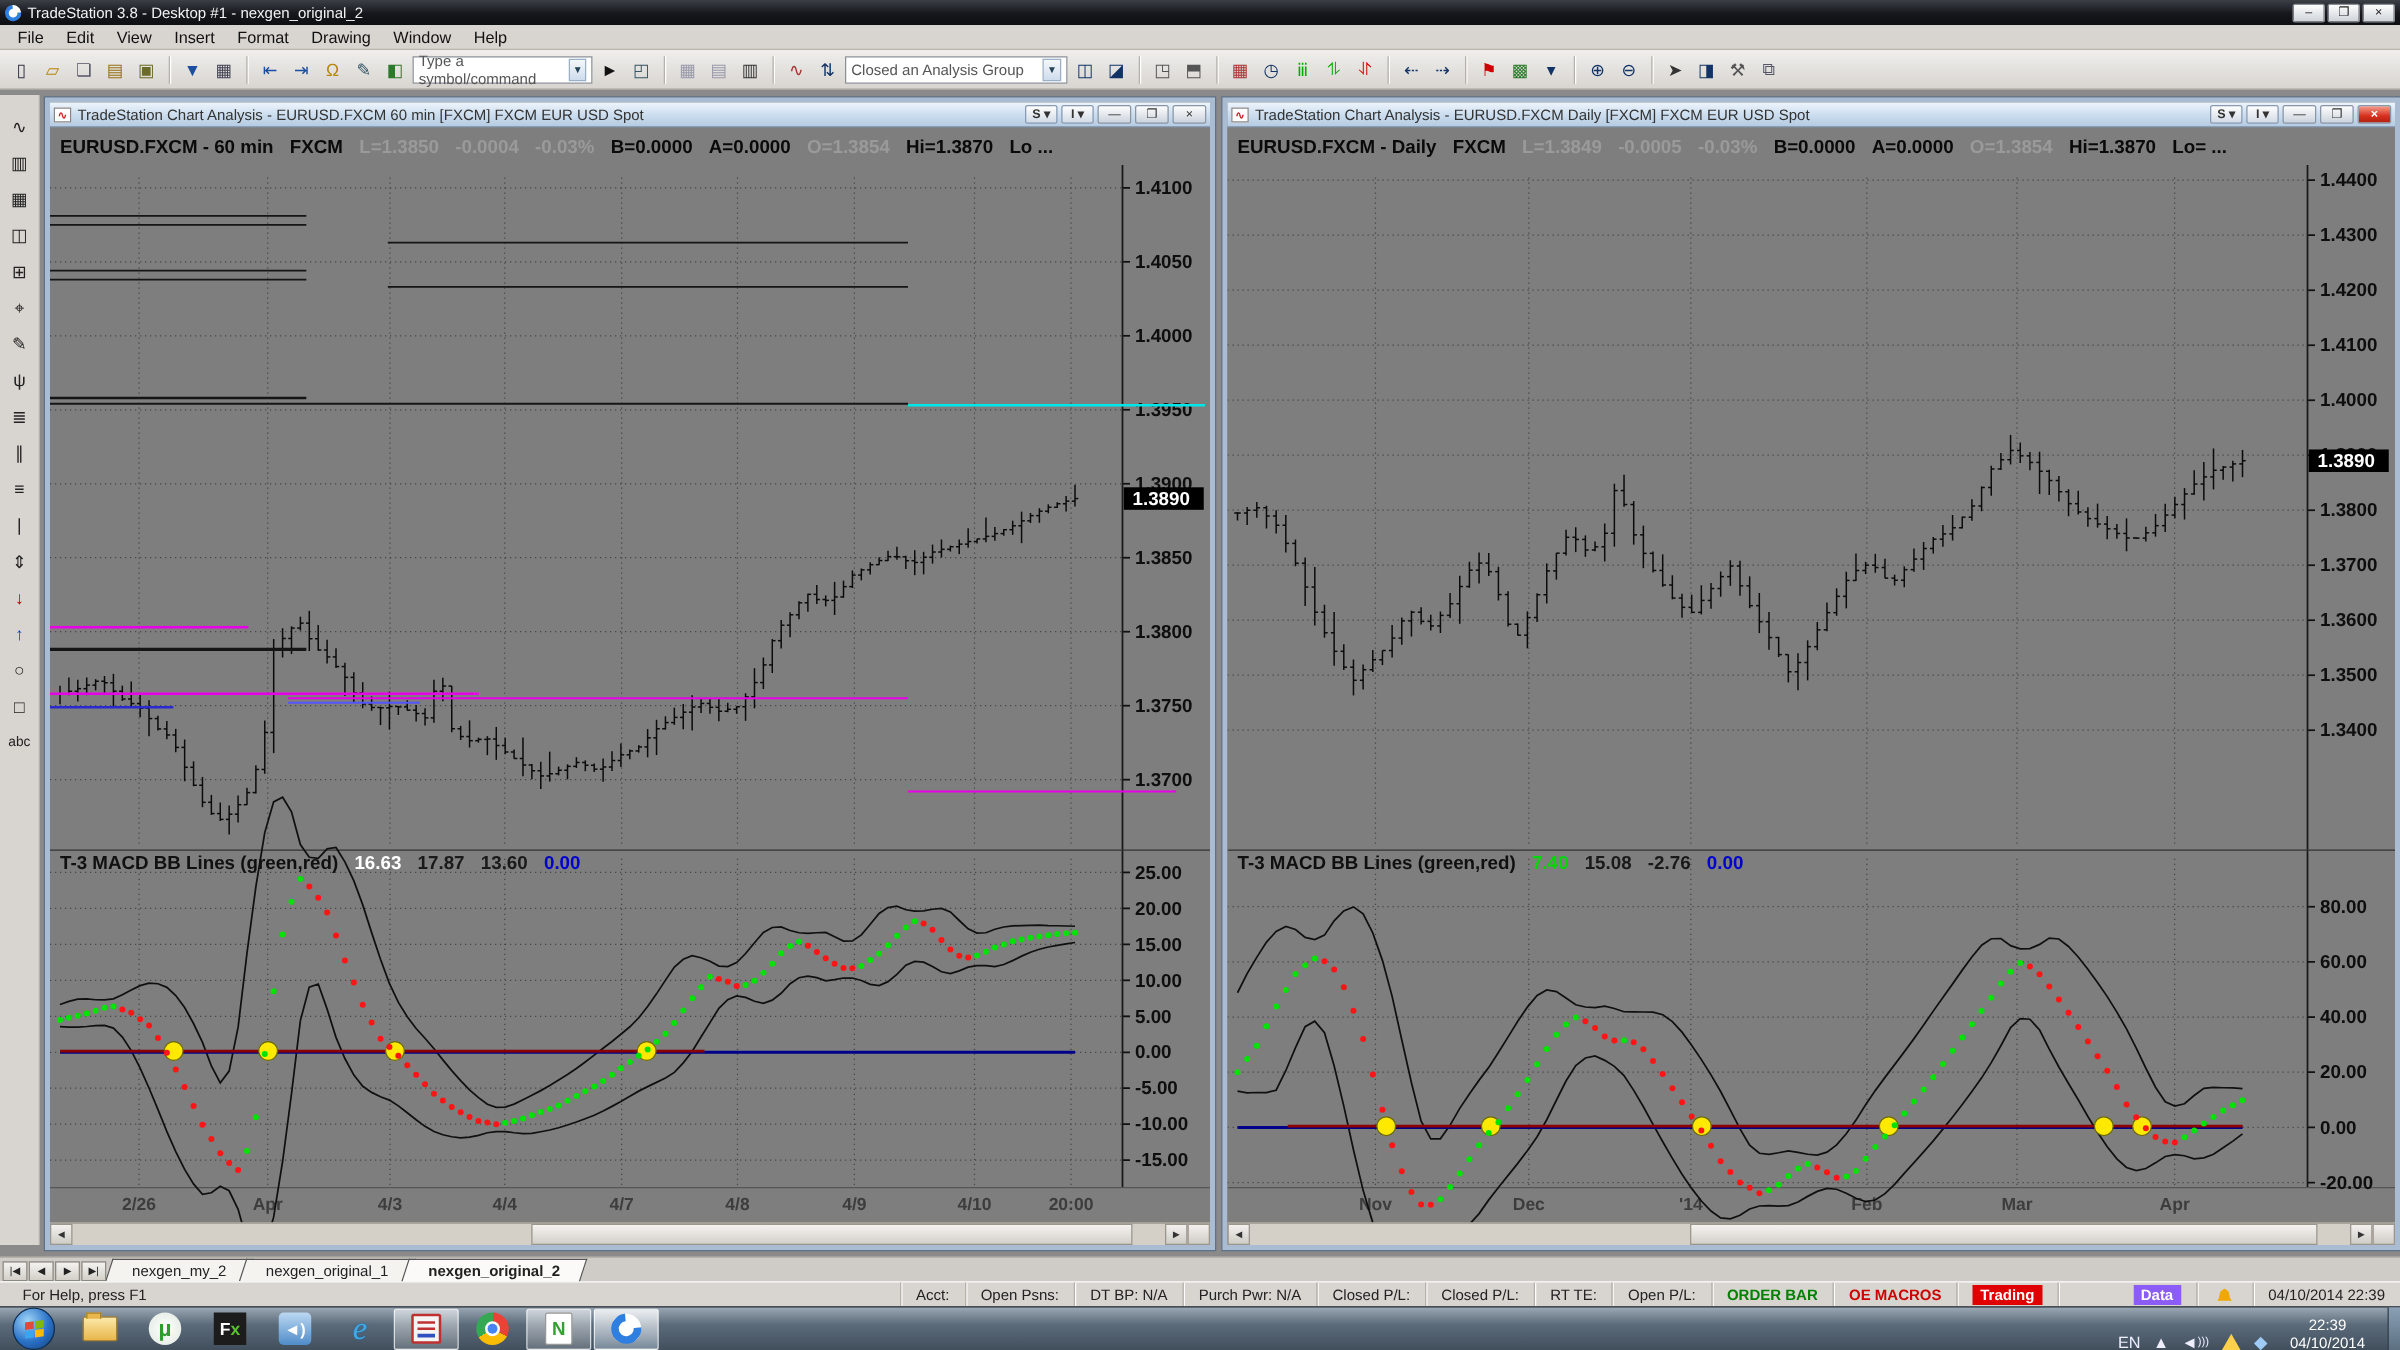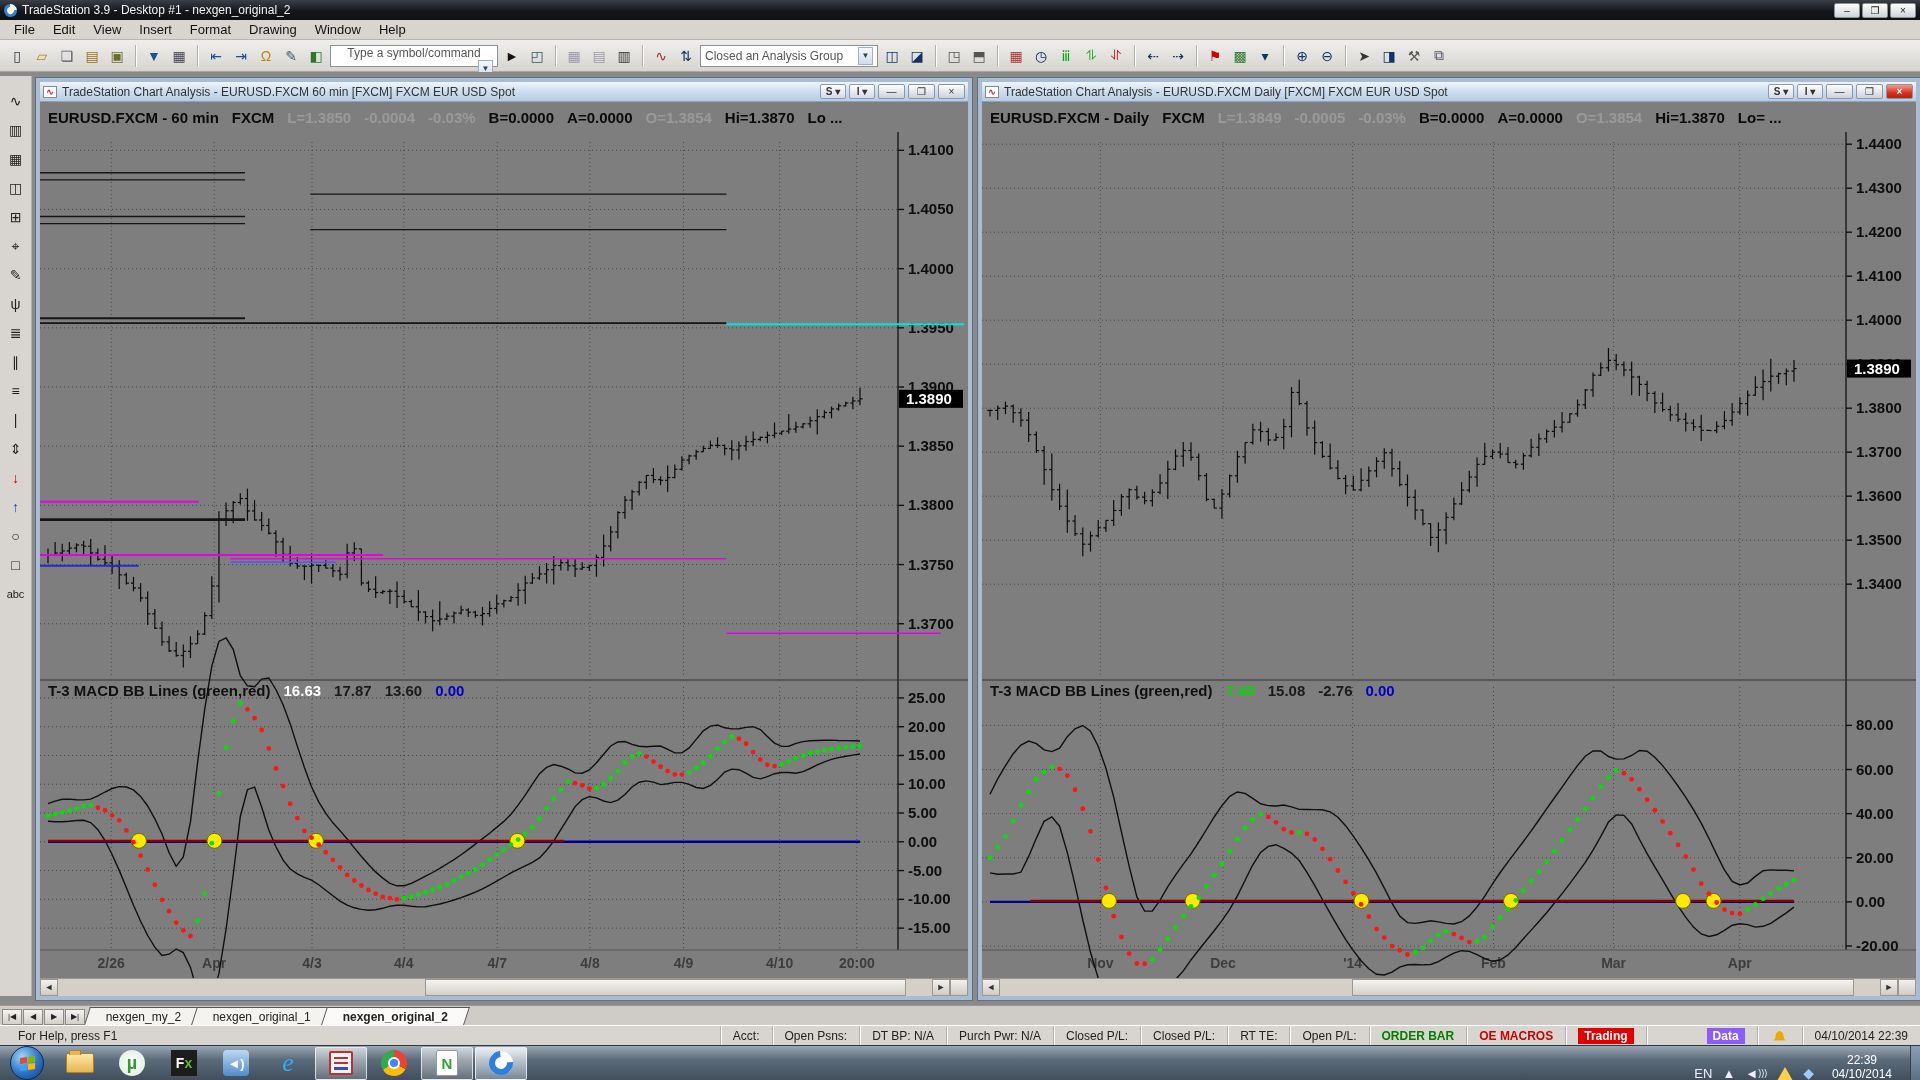--- a/index.html
+++ b/index.html
@@ -66,21 +66,21 @@
 #showdesk{width:10px;height:35px;background:linear-gradient(#8aa0b4,#5a6e80);border-left:1px solid #34414d}
 .trayico{font-size:13px;color:#eef;display:flex;align-items:center;justify-content:center}
 .gdrive{width:0;height:0;border-left:8px solid transparent;border-right:8px solid transparent;border-bottom:14px solid #ffd04b;position:relative}
 .dropbox{color:#9ecbf5;font-size:14px}
 </style>
 </head>
 <body>
 
 <div id="titlebar">
   <span id="app-icon"></span>
-  <span>TradeStation 3.9 - Desktop #1 - nexgen_original_2</span>
+  <span>TradeStation 3.8 - Desktop #1 - nexgen_original_2</span>
   <span id="tb-btns">
     <span class="cbtn">–</span>
     <span class="cbtn">❐</span>
     <span class="cbtn">×</span>
   </span>
 </div>
 
 <div id="menubar">
     <span class="menu-item">File</span>
     <span class="menu-item">Edit</span>
@@ -100,21 +100,21 @@
     <span class="ticon" style="color: rgb(107, 107, 42);">▣</span>
     <span class="tsep"></span>
     <span class="ticon" style="color: rgb(28, 79, 160);">▼</span>
     <span class="ticon" style="color: rgb(68, 68, 85);">▦</span>
     <span class="tsep"></span>
     <span class="ticon" style="color: rgb(28, 79, 160);">⇤</span>
     <span class="ticon" style="color: rgb(28, 79, 160);">⇥</span>
     <span class="ticon" style="color: rgb(184, 134, 11);">Ω</span>
     <span class="ticon" style="color: rgb(51, 85, 102);">✎</span>
     <span class="ticon" style="color: rgb(42, 122, 42);">◧</span>
-    <span class="tcombo" style="width: 168px; flex-direction: column;">
+    <span class="tcombo" style="width: 144px;">
       <span style="color: rgb(85, 85, 85);">Type a symbol/command</span>
       <span class="cbx">▼</span>
     </span>
     <span class="ticon" style="color: rgb(17, 17, 17);">►</span>
     <span class="ticon" style="color: rgb(51, 85, 102);">◰</span>
     <span class="tsep"></span>
     <span class="ticon" style="color: rgb(153, 153, 170);">▦</span>
     <span class="ticon" style="color: rgb(153, 153, 170);">▤</span>
     <span class="ticon" style="color: rgb(51, 51, 51);">▥</span>
     <span class="tsep"></span>

